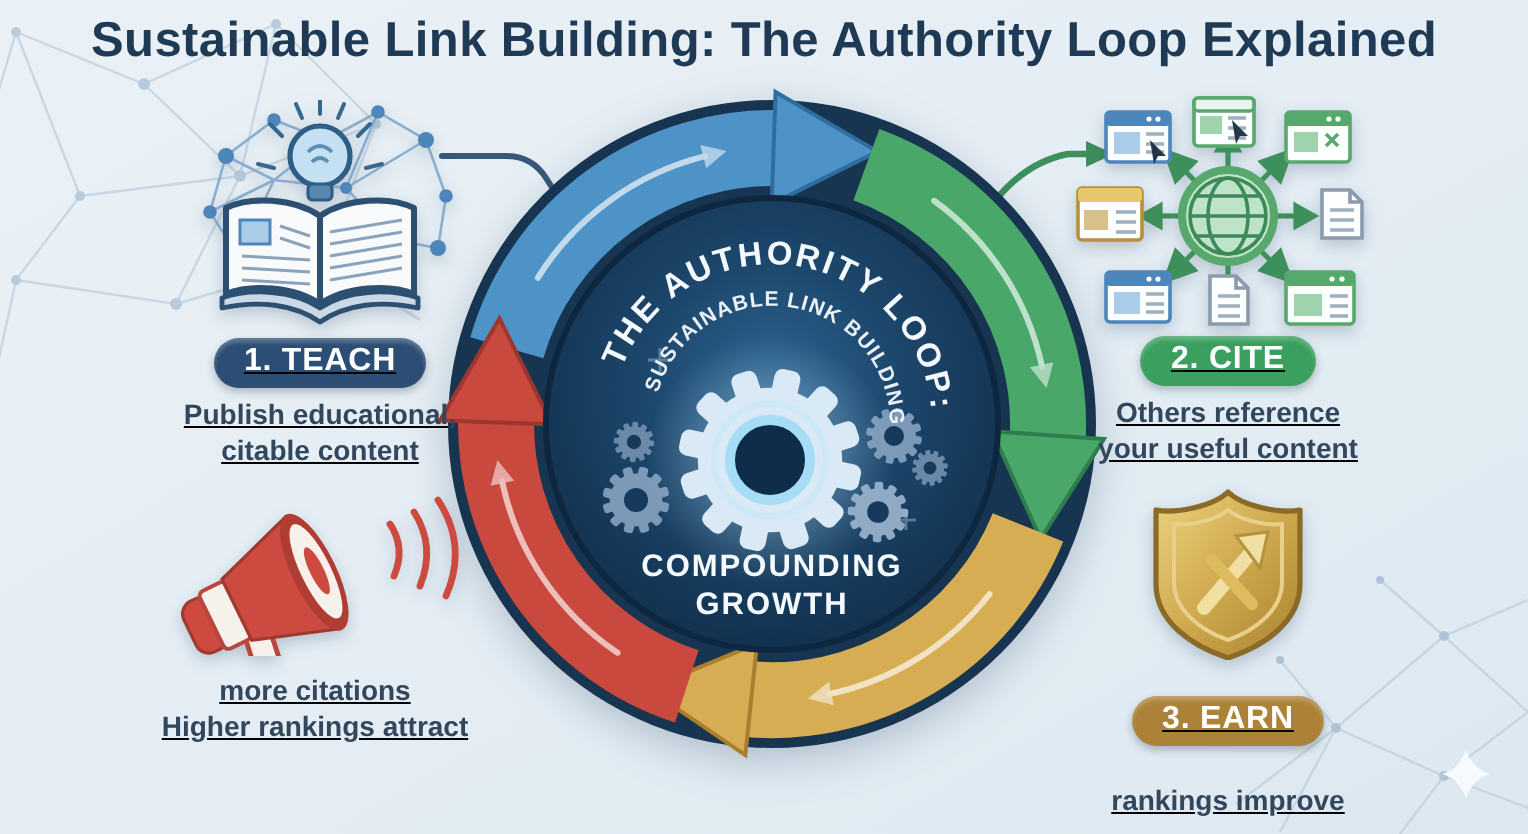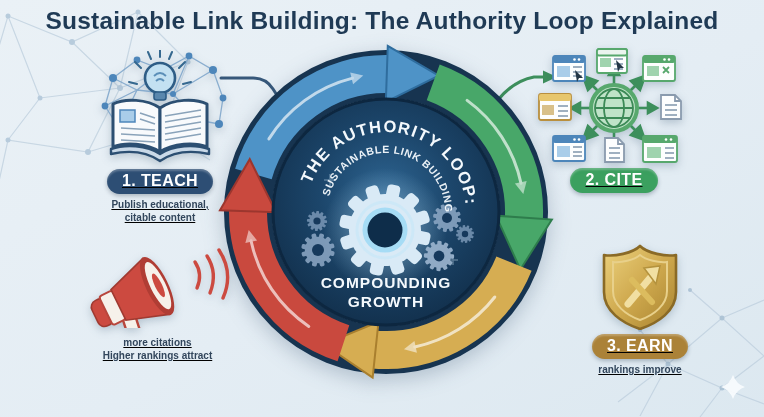--- a/index.html
+++ b/index.html
@@ -13,31 +13,31 @@
     text-align:center; font-size:24.5px; font-weight:800; color:#1f3a55;
     letter-spacing:.2px;
   }
   svg{ display:block; }
   .bg-svg{ position:absolute; left:0; top:0; }
   .loop-svg{ position:absolute; left:196px; top:22px; filter:drop-shadow(0 6px 10px rgba(30,60,90,.25)); }
   .step{ position:absolute; display:flex; flex-direction:column; align-items:center;text-decoration:underline; }
   .step-teach{ left:70px; top:50px; width:180px; }
   .step-cite{ left:524px; top:48px; width:180px; }
   .step-amplify{ left:65px; top:244px; width:185px; }
-  .step-earn{ left:550px; top:242px; width:180px; }
+  .step-earn{ left:524px; top:242px; width:180px;gap:14px; }
   .pill{
     border-radius:15px; padding:3px 15px 4px; font-size:16px; font-weight:800;
     color:#fff; letter-spacing:.4px; white-space:nowrap;
     box-shadow:0 2px 4px rgba(30,50,70,.3), inset 0 2px 2px rgba(255,255,255,.25);
   }
   .pill-teach{ background:#2d4e74; }
   .pill-cite{ background:#3ba05f; }
   .pill-earn{ background:#ab8238; }
   .pill-amplify{ background:#bf463c; }
-  .desc{ margin-top:5px; text-align:center; font-size:10px; font-weight:700;
+  .desc{ margin-top:5px; text-align:center; font-size:14px; font-weight:700;
          color:#32465c; line-height:1.28; }
   .icon-wrap{ margin-bottom:4px; filter:drop-shadow(0 3px 4px rgba(40,70,100,.25)); }
 </style>
 </head>
 <body>
 <div class="canvas">
 
 <svg class="bg-svg" width="764" height="417" viewBox="0 0 764 417">
 
   <g stroke="#c5d5e2" stroke-width="1.2" fill="none" opacity=".9">
@@ -319,20 +319,24 @@
           <rect x="112" y="88" width="34" height="7" rx="2" fill="#57a86d"></rect>
           <circle cx="140" cy="91.5" r="1.3" fill="#fff"></circle>
               <circle cx="135" cy="91.5" r="1.3" fill="#fff"></circle>
           <rect x="116" y="99" width="14" height="11" fill="#9fd3ae"></rect>
           <path d="M134,100 h9 M134,105 h9 M134,110 h9" stroke="#9fb0c0"></path>
         </g>
       </g>
     </svg>
   </div>
   <div class="pill pill-cite">2. CITE</div>
+  <div class="desc">
+    <div>Others reference</div>
+    <div>your useful content</div>
+  </div>
 </div>
 
 <div class="step step-amplify">
   <div class="icon-wrap">
     <svg width="150" height="84" viewBox="0 0 150 84">
       <g transform="translate(66,46) rotate(-26)">
         <rect x="-38" y="13" width="13" height="26" rx="5" transform="rotate(8 -32 26)" fill="#f6f1ea" stroke="#b8463c" stroke-width="2.4"></rect>
         <rect x="-60" y="-14" width="17" height="28" rx="7" fill="#cc4a40" stroke="#a03a31" stroke-width="1.6"></rect>
         <rect x="-48" y="-16" width="15" height="32" rx="3" fill="#f6f1ea" stroke="#b8463c" stroke-width="2"></rect>
         <path d="M-34,-17 L8,-31 L8,31 L-34,17 Z" fill="#cc4a40" stroke="#a03a31" stroke-width="1.6"></path>

